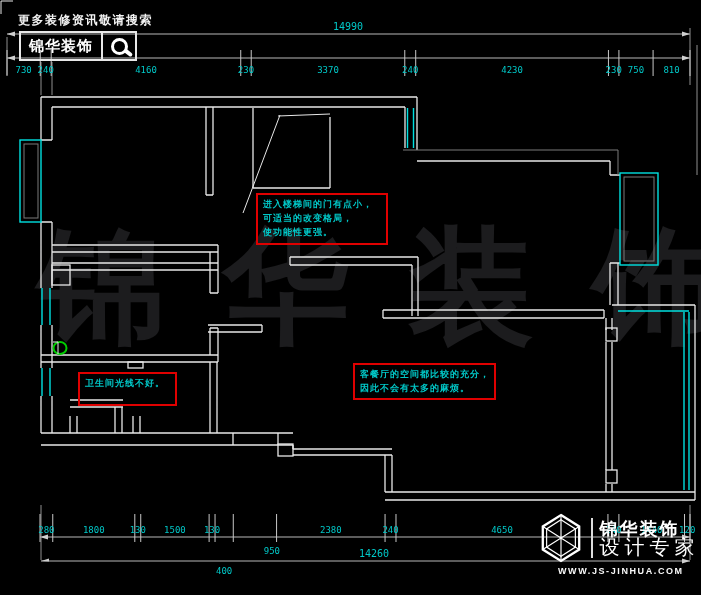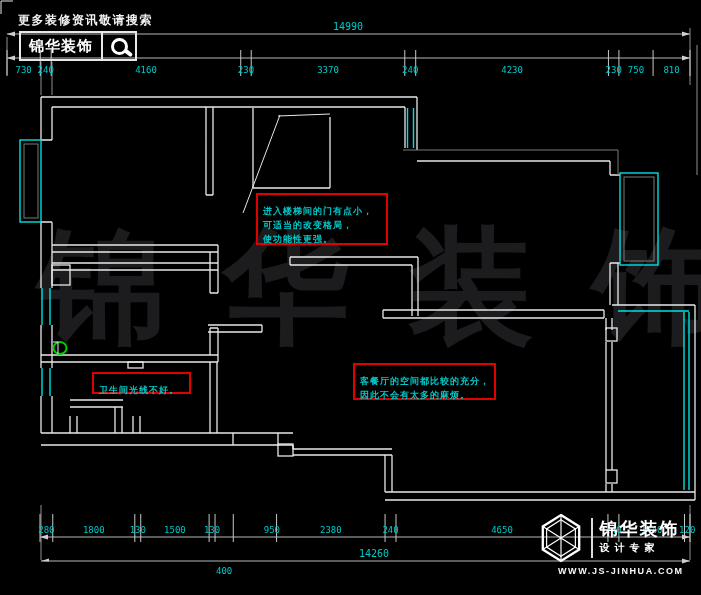--- a/index.html
+++ b/index.html
@@ -39,33 +39,33 @@
   #brandbox .bname{flex:1;display:flex;align-items:center;justify-content:center;
     color:#fff;font-size:15px;font-weight:900;letter-spacing:1px;white-space:nowrap;}
   #brandbox .sep{width:2px;background:#e8e8e8;}
   #brandbox .mag{width:32px;display:flex;align-items:center;justify-content:center;position:relative;}
   .mag-glass{width:11px;height:11px;border:3px solid #fff;border-radius:50%;display:block;position:relative;}
   .mag-glass::after{content:"";position:absolute;width:9px;height:3.5px;background:#fff;
     right:-8px;bottom:-3px;transform:rotate(38deg);border-radius:2px;}
 
   
   .note{position:absolute;z-index:6;border:2px solid var(--annotation_border,#e00000);
-    padding:9px 5px;box-sizing:border-box;background:transparent;}
+    padding:2px 5px;box-sizing:border-box;background:transparent;}
   .note .ln{font-size:9px;line-height:14px;font-weight:bold;letter-spacing:1px;
     color:var(--annotation_text,#00c8c8);white-space:nowrap;}
   #note-stairs{left:256px;top:193px;width:132px;height:52px;}
   #note-living{left:353px;top:363px;width:143px;height:37px;}
-  #note-bath{left:92px;top:372px;width:99px;height:18px;}
+  #note-bath{left:78px;top:372px;width:99px;height:34px;}
 
   
   #footer-logo{position:absolute;left:538px;top:513px;width:164px;z-index:7;color:#fff;}
   #footer-logo .row{display:flex;align-items:center;gap:7px;}
   #footer-logo .vsep{width:1.5px;height:40px;background:#ddd;}
   #footer-logo .txt .brand{font-size:18px;font-weight:900;letter-spacing:2px;line-height:19px;white-space:nowrap;}
-  #footer-logo .txt .tagline{font-size:10px;font-weight:bold;letter-spacing:5px;line-height:17px;white-space:nowrap;}
+  #footer-logo .txt .tagline{font-size:20px;font-weight:normal;letter-spacing:5px;line-height:17px;white-space:nowrap;}
   #footer-logo .url{margin-top:3px;font-size:9px;font-weight:bold;letter-spacing:1.6px;
     color:#fafafa;white-space:nowrap;margin-left:20px;}
 </style>
 </head>
 <body>
 
 <div id="stage">
 
   <div id="watermark">锦 华 装 饰</div>
 
@@ -202,21 +202,21 @@
       <span class="dim-label" style="left: 636.007px; top: 46px;">750</span>
       <span class="dim-label" style="left: 671.547px; top: 46px;">810</span>
     </div>
   <div id="bottom-dim-labels" class="layer" style="z-index:5;pointer-events:none;">
       <span class="dim-label" style="left: 46.3815px; top: 525px;">280</span>
       <span class="dim-label" style="left: 93.7868px; top: 525px;">1800</span>
       <span class="dim-label" style="left: 137.773px; top: 525px;">130</span>
       <span class="dim-label" style="left: 174.923px; top: 525px;">1500</span>
       <span class="dim-label" style="left: 212.072px; top: 525px;">130</span>
       <span class="dim-label" style="left: 224.151px; top: 525px; margin-top: 41px;">400</span>
-      <span class="dim-label" style="left: 254.919px; top: 525px; padding-left: 34px;">950</span>
+      <span class="dim-label" style="left: 254.919px; top: 546px; padding-left: 34px;">950</span>
       <span class="dim-label" style="left: 330.813px; top: 525px;">2380</span>
       <span class="dim-label" style="left: 390.526px; top: 525px;">240</span>
       <span class="dim-label" style="left: 501.974px; top: 525px;">4650</span>
       <span class="dim-label" style="left: 613.422px; top: 525px;">240</span>
       <span class="dim-label" style="left: 651.711px; top: 525px;">1440</span>
       <span class="dim-label" style="left: 687.265px; top: 525px;">120</span>
     </div>
 
   <div id="banner">更多装修资讯敬请搜索</div>
   <div id="brandbox">

